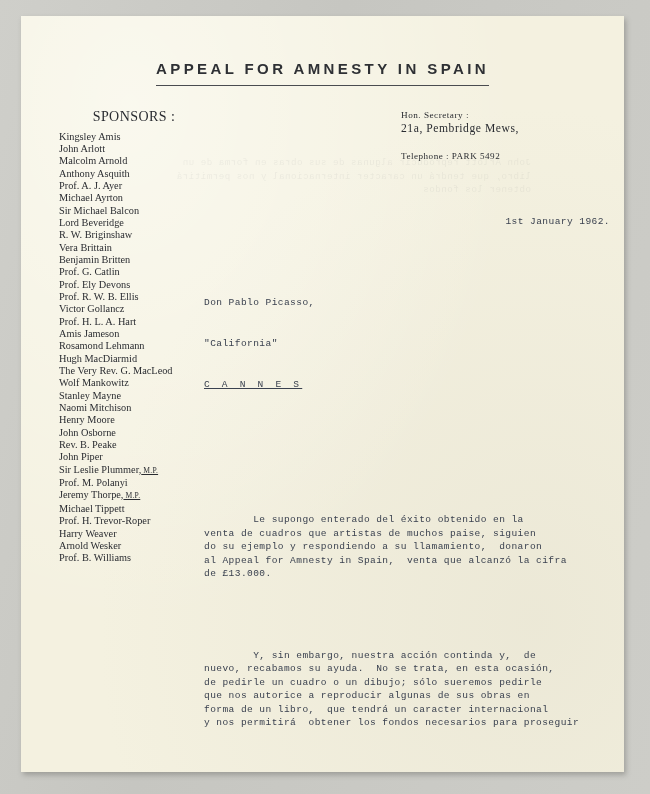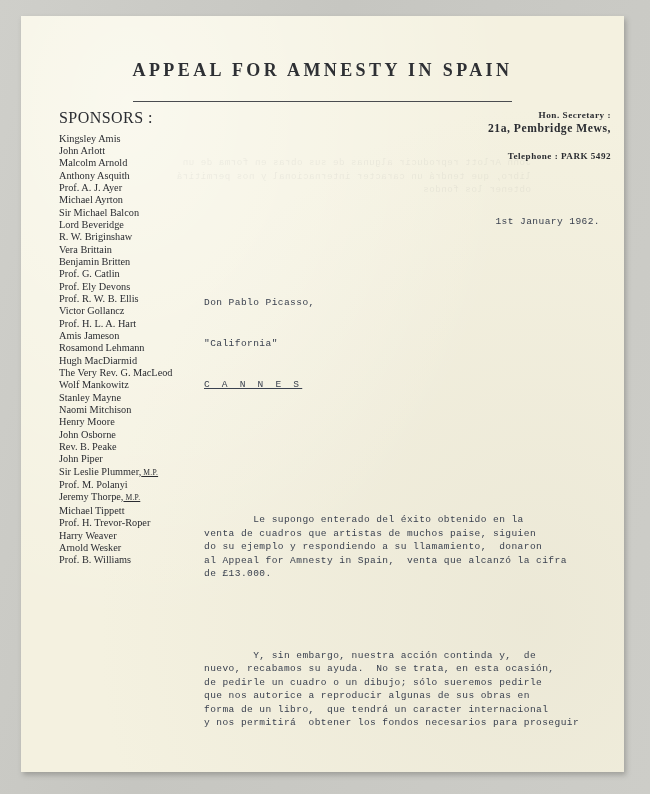--- a/index.html
+++ b/index.html
@@ -53,62 +53,62 @@
 
   
   #title {
     position: absolute;
     left: 0; right: 0;
     top: 44px;
     text-align: center;
   }
   #title .t {
     display: inline-block;
-    font-family: Liberation Serif, serif;
-    font-size: 18px;
+    font-family: Liberation Sans, sans-serif;
+    font-size: 15px;
     font-weight: bold;
     letter-spacing: 3.4px;
     color: #2e3034;
-    padding-bottom: 20px;
+    padding-bottom: 8px;
     border-bottom: 1.3px solid #4a4c50;
   }
 
   
   #sponsors {
     position: absolute;
     left: 38px;
     top: 93px;
     width: 150px;
     color: #2a2c31;
   }
   #sponsors-heading {
-    font-size: 16px;
+    font-size: 14px;
     letter-spacing: 0.45px;
     margin-bottom: 5.5px;
+    text-align: center;
   }
   .sponsor {
     font-size: 10.3px;
     line-height: 12.35px;
     white-space: nowrap;
   }
   .sponsor .suffix {
     font-size: 7.6px;
     letter-spacing: 0.2px;
     text-decoration: underline;
   }
 
   
   #letterhead {
     position: absolute;
     left: 380px;
     top: 93px;
     width: 210px;
-    text-align: right;
+    text-align: left;
     color: #2a2c31;
-    font-weight: bold;
   }
   #letterhead .lh-small {
     font-size: 9.2px;
     letter-spacing: 0.5px;
     line-height: 13px;
   }
   #letterhead .lh-big {
     font-size: 11.6px;
     letter-spacing: 0.55px;
     line-height: 14.6px;
@@ -127,21 +127,21 @@
     width: 420px;
     font-family: "Liberation Mono", monospace;
     font-size: 9.55px;
     line-height: 13.55px;
     color: #3a414f;
     letter-spacing: 0.42px;
     white-space: pre;
   }
   #typed .date-line {
     text-align: right;
-    padding-right: 24px;
+    padding-right: 14px;
   }
   .tblock { margin: 0; }
   .gap-1 { height: 13.55px; }
   .gap-2 { height: 27.1px; }
   .uline-sp {
     text-decoration: underline;
     letter-spacing: 3.2px;
   }
 </style>
 </head>

